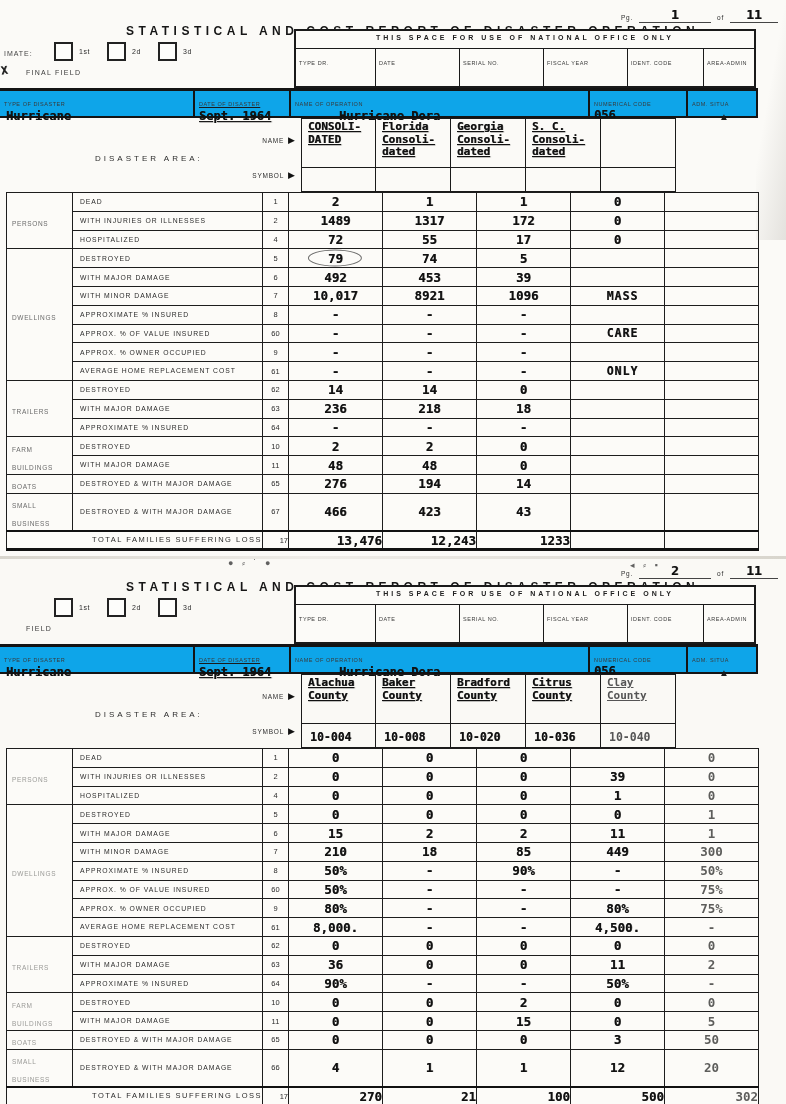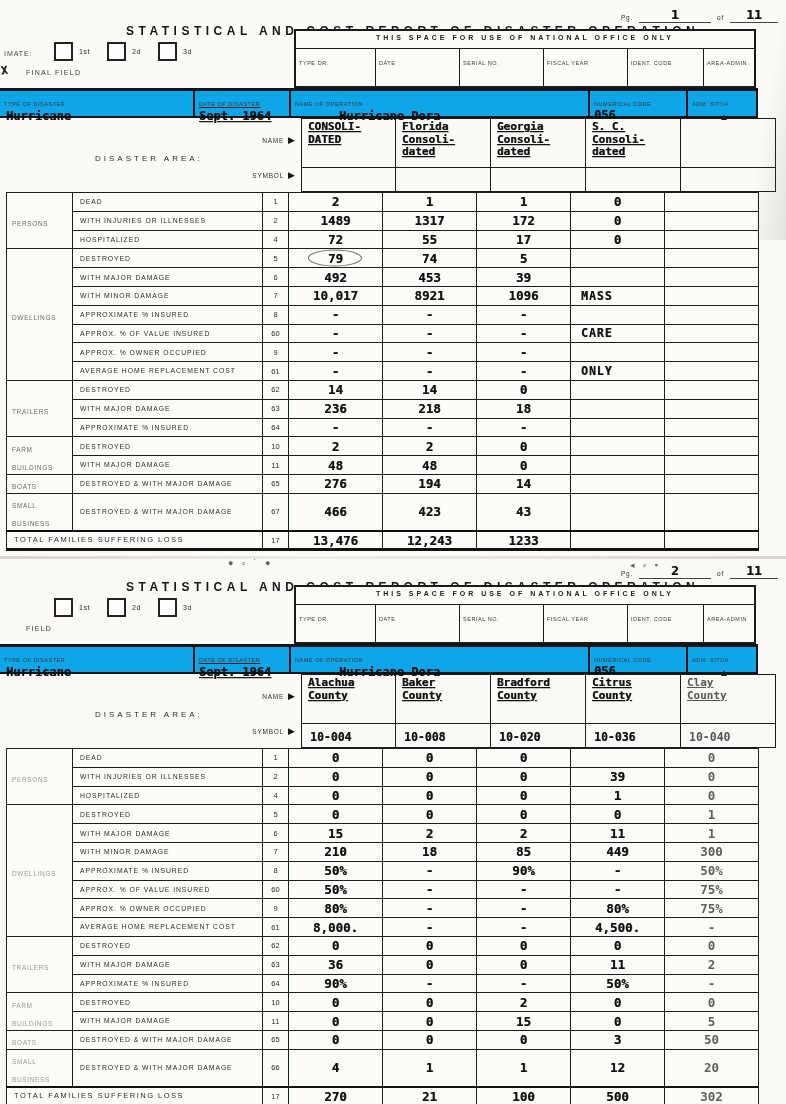--- a/index.html
+++ b/index.html
@@ -73,45 +73,45 @@
   .dv-left{margin-left:2px;} .dv-op{margin-left:44px;} .dv-center{margin-top:-1px;}
   .adm-tri{text-align:center;font-size:10px;margin-top:1px;}
 
   
   .area-left{position:absolute;left:0;top:118px;width:301px;height:74px;}
   .da-label{position:absolute;left:95px;top:36px;font-size:8px;letter-spacing:3px;color:#2c2c2c;}
   .ptr-row{position:absolute;right:6px;display:flex;align-items:center;gap:4px;}
   .ptr-name{top:17px;} .ptr-symbol{top:52px;}
   .ptr{font-size:9px;color:#111;}
   .area-cols{position:absolute;left:301px;top:118px;display:flex;}
-  .a-col{width:95px;box-sizing:border-box;}
+  .a-col{width:75px;box-sizing:border-box;}
   .a-name{height:50px;border:1.5px solid #1a1a1a;border-right-width:1.5px;box-sizing:border-box;
     padding:2px 0 0 6px;overflow:visible;}
   .a-sym{height:24px;border:1.5px solid #1a1a1a;border-top:none;box-sizing:border-box;
     padding:3px 0 0 8px;}
   .a-col + .a-col .a-name, .a-col + .a-col .a-sym{border-left:none;}
   .a-line{font-size:11px;line-height:12.5px;text-decoration:underline;white-space:nowrap;}
   .a-symval{font-size:11.5px;}
   .faded .a-line,.faded .a-symval{color:#555;text-shadow:none;}
 
   
   .main-table{position:absolute;left:6px;top:192px;border-collapse:collapse;
     background:#fcfbf8;}
   .main-table td{border:1.2px solid #1d1d1d;height:18.8px;padding:0;box-sizing:border-box;}
   td.cat{width:66px;padding-left:5px;vertical-align:middle;}
   td.lbl{width:190px;padding-left:7px;font-size:6.8px;letter-spacing:.14em;color:#2a2a2a;line-height:1.35;}
   td.num{width:26px;text-align:center;font-size:7.5px;color:#2a2a2a;}
   td.val{width:94px;text-align:center;font-size:12.5px;vertical-align:middle;}
-  td.val.word{text-align:left;padding-left:10px;font-size:11.5px;letter-spacing:1px;}
+  td.val.word{text-align:center;padding-left:10px;font-size:11.5px;letter-spacing:1px;}
   td.val.faded{color:#5d5d5b;text-shadow:none;}
   td.val.circled{position:relative;}
   td.val.circled::after{content:"";position:absolute;left:50%;top:50%;
     width:52px;height:15px;transform:translate(-52%,-50%);
     border:1.3px solid rgba(60,60,60,.75);border-radius:50%;}
-  tr.total td{border-top:2px solid #111;border-bottom:3.5px solid #111;}
+  tr.total td{border-top:2px solid #111;border-bottom:3.5px solid #111;text-align:right;}
   tr.total td.lbl{font-size:7.5px;letter-spacing:.2em;}
 
   .smudge{position:absolute;color:#3c3c3c;font-size:9px;letter-spacing:3px;opacity:.8;}
 </style>
 </head>
 <body>
 
 <section class="page page1">
   <div class="title-row">
     <h1 class="page-title">STATISTICAL AND COST REPORT OF DISASTER OPERATION</h1>

